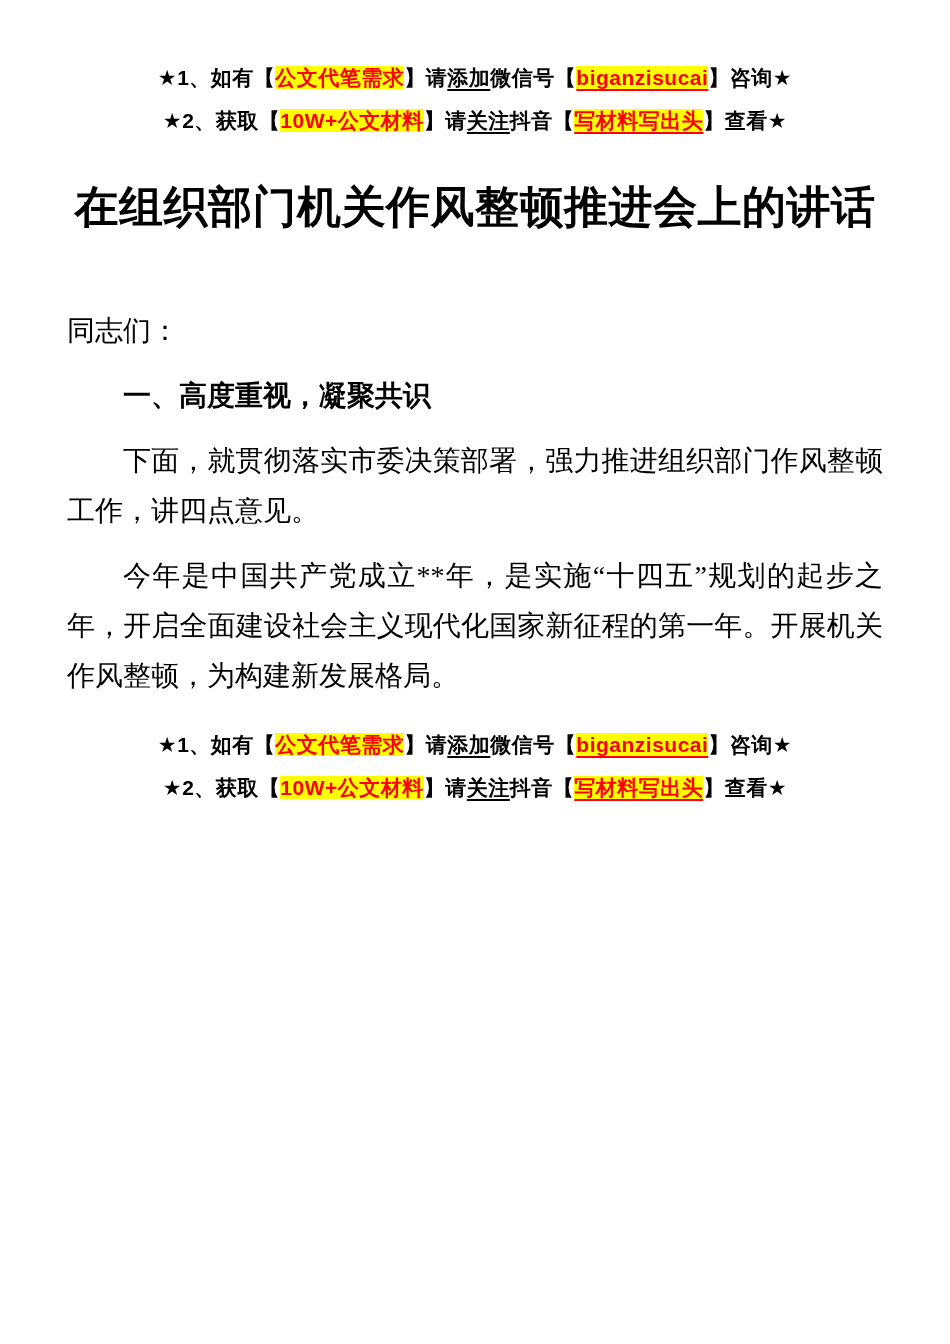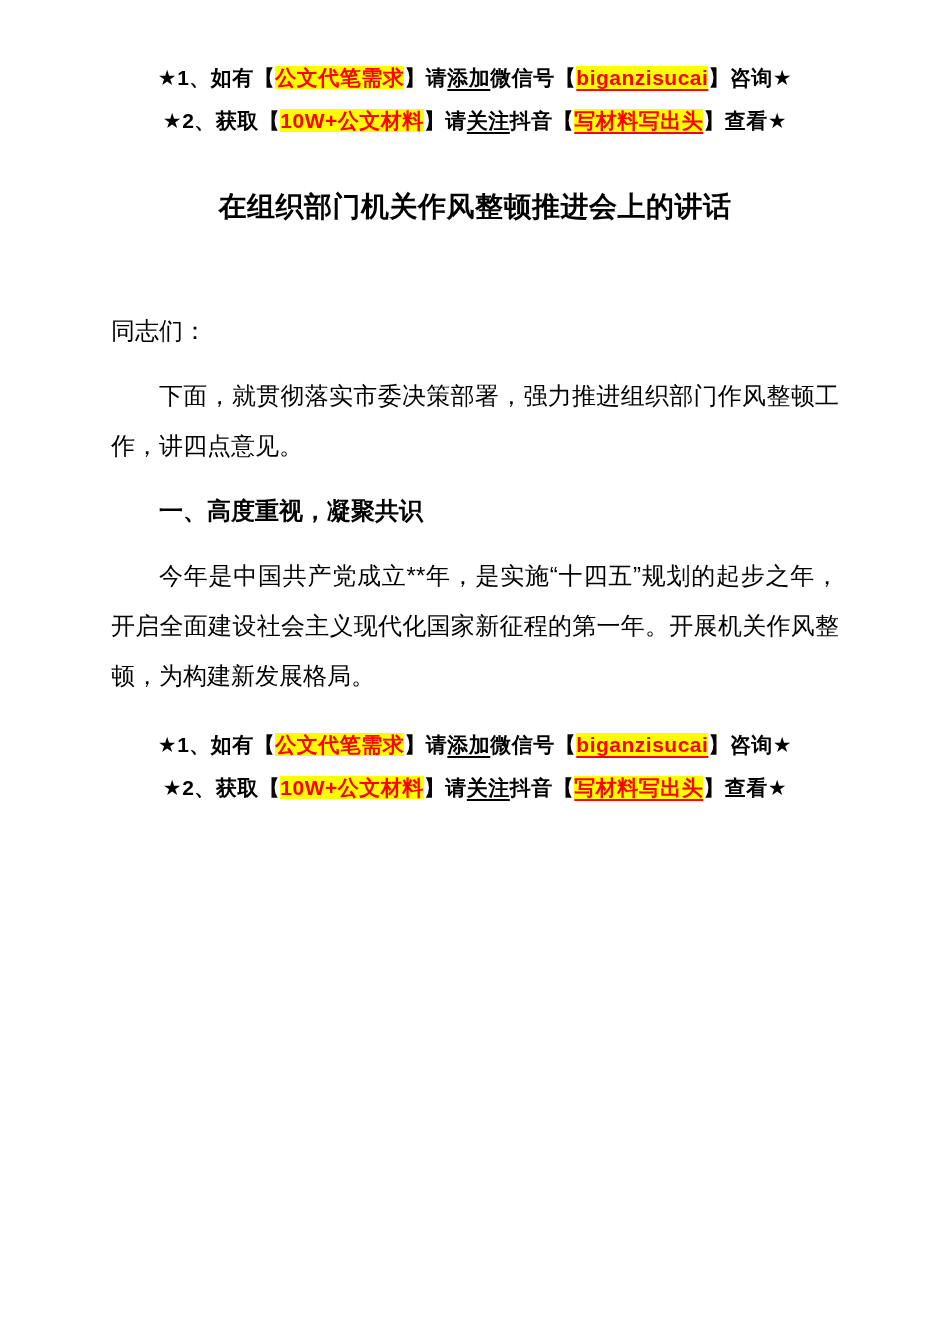--- a/index.html
+++ b/index.html
@@ -35,32 +35,33 @@
   }
   .ul {
     text-decoration: underline;
     text-underline-offset: 4px;
     text-decoration-thickness: 2px;
   }
   
   .doc-title {
     margin: 42px 0 0 0;
     text-align: center;
-    font-size: 28px;
+    font-size: 44px;
     font-weight: bold;
     line-height: 46px;
     letter-spacing: 0.5px;
   }
   
   .doc-body {
     margin-top: 76px;
-    padding: 0 111px;
-    font-size: 24px;
+    padding: 0 67px;
+    font-size: 28px;
     line-height: 50px;
     text-align: justify;
+    font-family: Liberation Serif, serif;
   }
   .doc-body p { margin: 15px 0; }
   .salutation { text-indent: 0; }
   .para { text-indent: 2em; }
   .heading { font-weight: bold; }
   .promo-bottom { margin-top: 22px; }
 </style>
 </head>
 <body>
 
@@ -72,22 +73,22 @@
     </p>
     <p class="promo-line">
       <span>★2、获取【</span><span class="hl">10W+公文材料</span><span>】请</span><span class="ul">关注</span><span>抖音【</span><span class="hl ul">写材料写出头</span><span>】查看★</span>
     </p>
   </div>
 
   <h1 class="doc-title">在组织部门机关作风整顿推进会上的讲话</h1>
 
   <div class="doc-body">
     <p class="salutation">同志们：</p>
+    <p class="para heading">一、高度重视，凝聚共识</p>
     <p class="para">下面，就贯彻落实市委决策部署，强力推进组织部门作风整顿工作，讲四点意见。</p>
-    <p class="para heading">一、高度重视，凝聚共识</p>
     <p class="para">今年是中国共产党成立**年，是实施“十四五”规划的起步之年，开启全面建设社会主义现代化国家新征程的第一年。开展机关作风整顿，为构建新发展格局。</p>
   </div>
 
   <div class="promo promo-bottom">
     <p class="promo-line">
       <span>★1、如有【</span><span class="hl">公文代笔需求</span><span>】请</span><span class="ul">添加</span><span>微信号【</span><span class="hl ul">biganzisucai</span><span>】咨询★</span>
     </p>
     <p class="promo-line">
       <span>★2、获取【</span><span class="hl">10W+公文材料</span><span>】请</span><span class="ul">关注</span><span>抖音【</span><span class="hl ul">写材料写出头</span><span>】查看★</span>
     </p>

